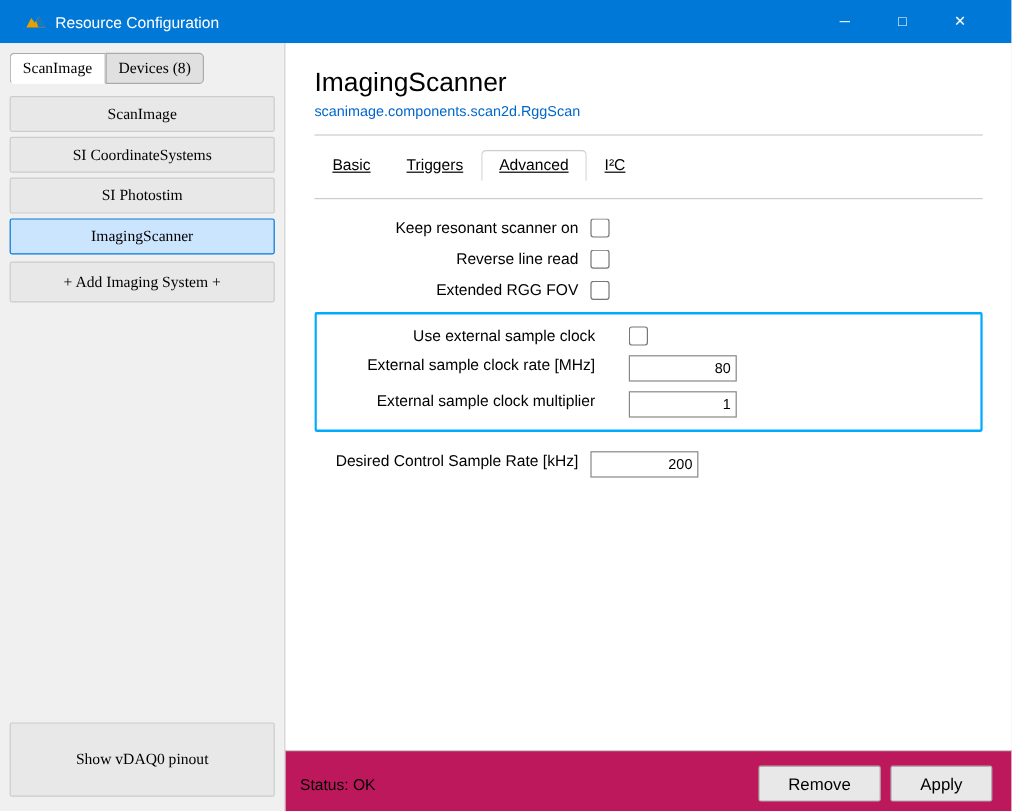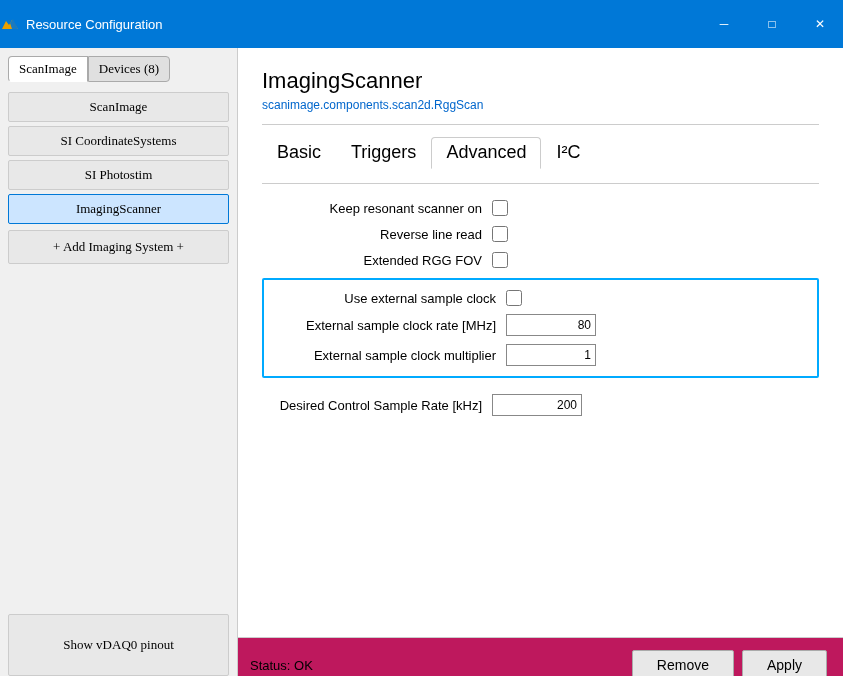--- a/index.html
+++ b/index.html
@@ -9,24 +9,24 @@
       background: #f0f0f0;
       width: 843px;
       height: 676px;
       overflow: hidden;
     }
 
     
     .titlebar {
       background: #0078d7;
       color: white;
-      height: 48px;
+      height: 36px;
       display: flex;
       align-items: center;
-      padding: 0 0;
+      padding: 0 20px;
       user-select: none;
     }
     .titlebar-icon {
       width: 20px;
       height: 20px;
       margin-right: 6px;
       display: flex;
       align-items: center;
       justify-content: center;
     }
@@ -162,24 +162,25 @@
     
     .tab-bar {
       display: flex;
       gap: 0;
       margin-bottom: 16px;
     }
     .tab-item {
       padding: 4px 14px;
       border: 1px solid transparent;
       cursor: pointer;
-      font-size: 18px;
+      font-size: 13px;
       color: #000;
       border-radius: 4px 4px 0 0;
       background: transparent;
+      text-decoration: underline;
     }
     .tab-item.active {
       border: 1px solid #ccc;
       border-bottom: 1px solid #fff;
       background: #fff;
       margin-bottom: -1px;
     }
     .tab-underline {
       border-top: 1px solid #ccc;
       margin-top: -1px;
@@ -187,21 +188,20 @@
     }
 
     
     .form-area {
       flex: 1;
       overflow-y: auto;
     }
 
     .form-row {
       display: flex;
-      align-items: center;
       margin-bottom: 10px;
     }
     .form-label {
       text-align: right;
       flex: 0 0 230px;
       padding-right: 10px;
       color: #000;
       font-size: 13px;
     }
     .form-checkbox {
@@ -223,20 +223,21 @@
 
     
     .blue-box {
       border: 2px solid #00aaff;
       border-radius: 2px;
       padding: 10px 12px;
       margin: 10px 0 16px 0;
     }
     .blue-box .form-row {
       margin-bottom: 8px;
+      gap: 18px;
     }
     .blue-box .form-row:last-child {
       margin-bottom: 0;
     }
 
     .desired-row {
       margin-bottom: 10px;
     }
 
     

